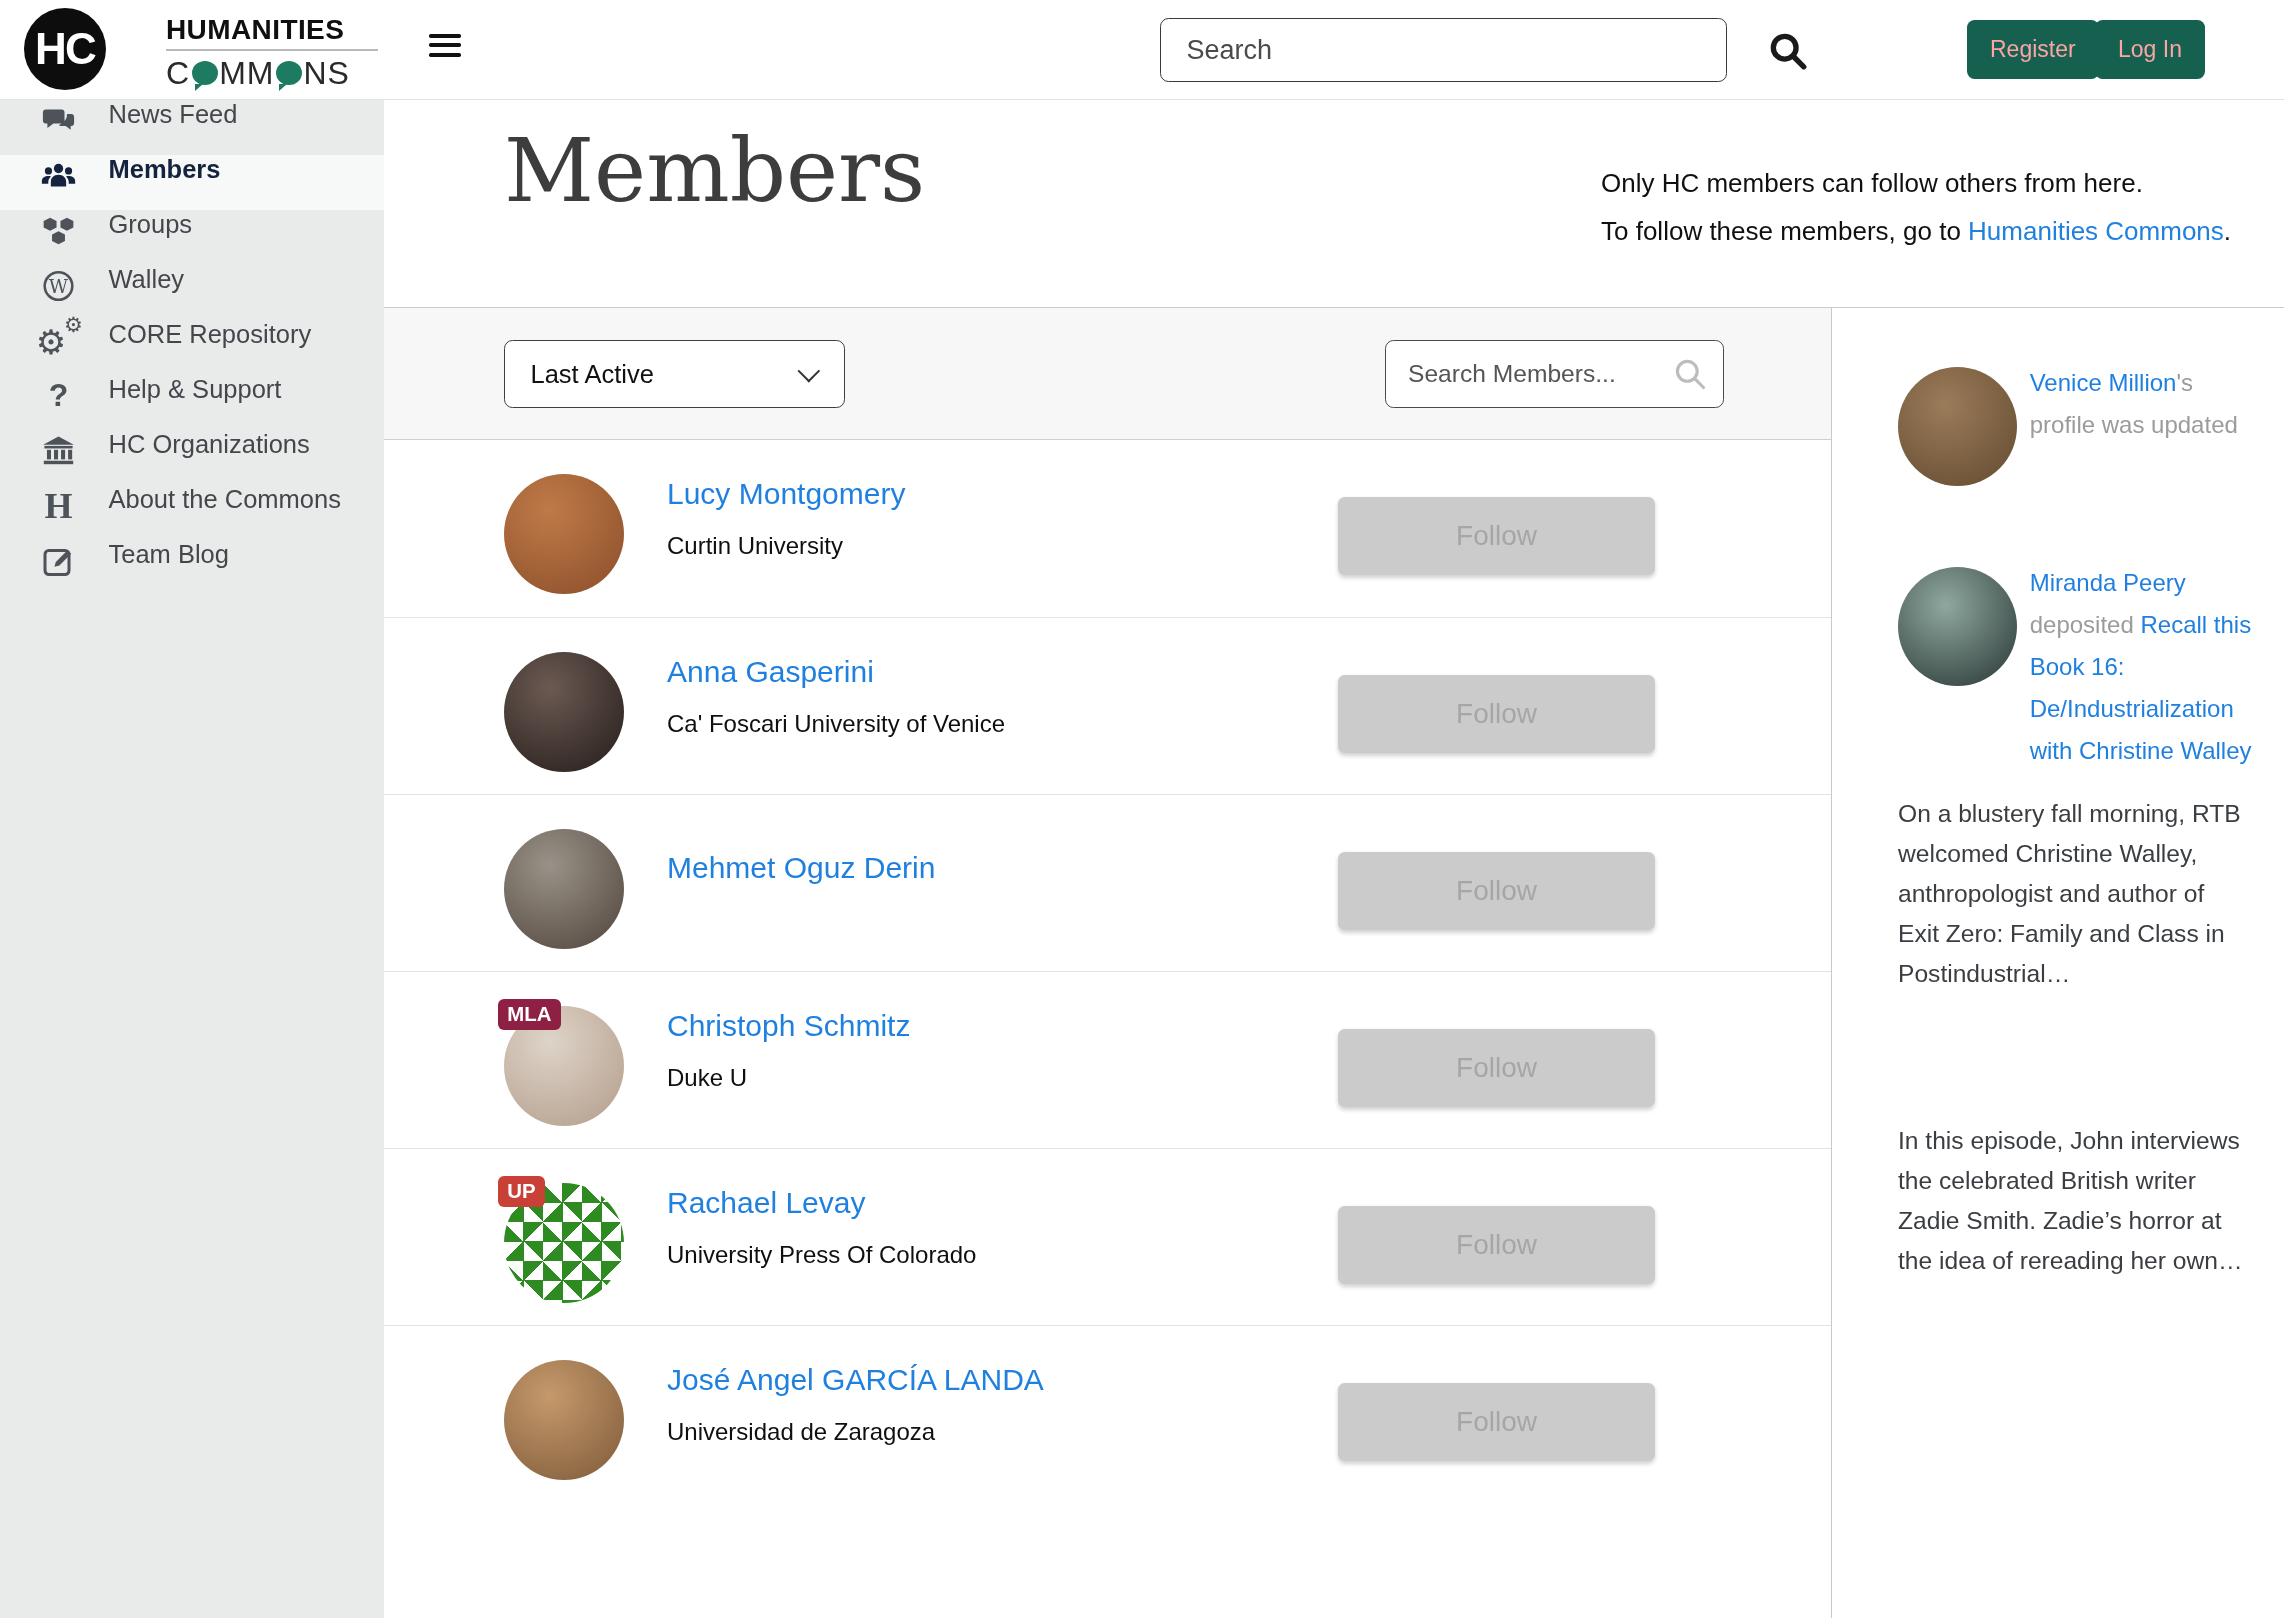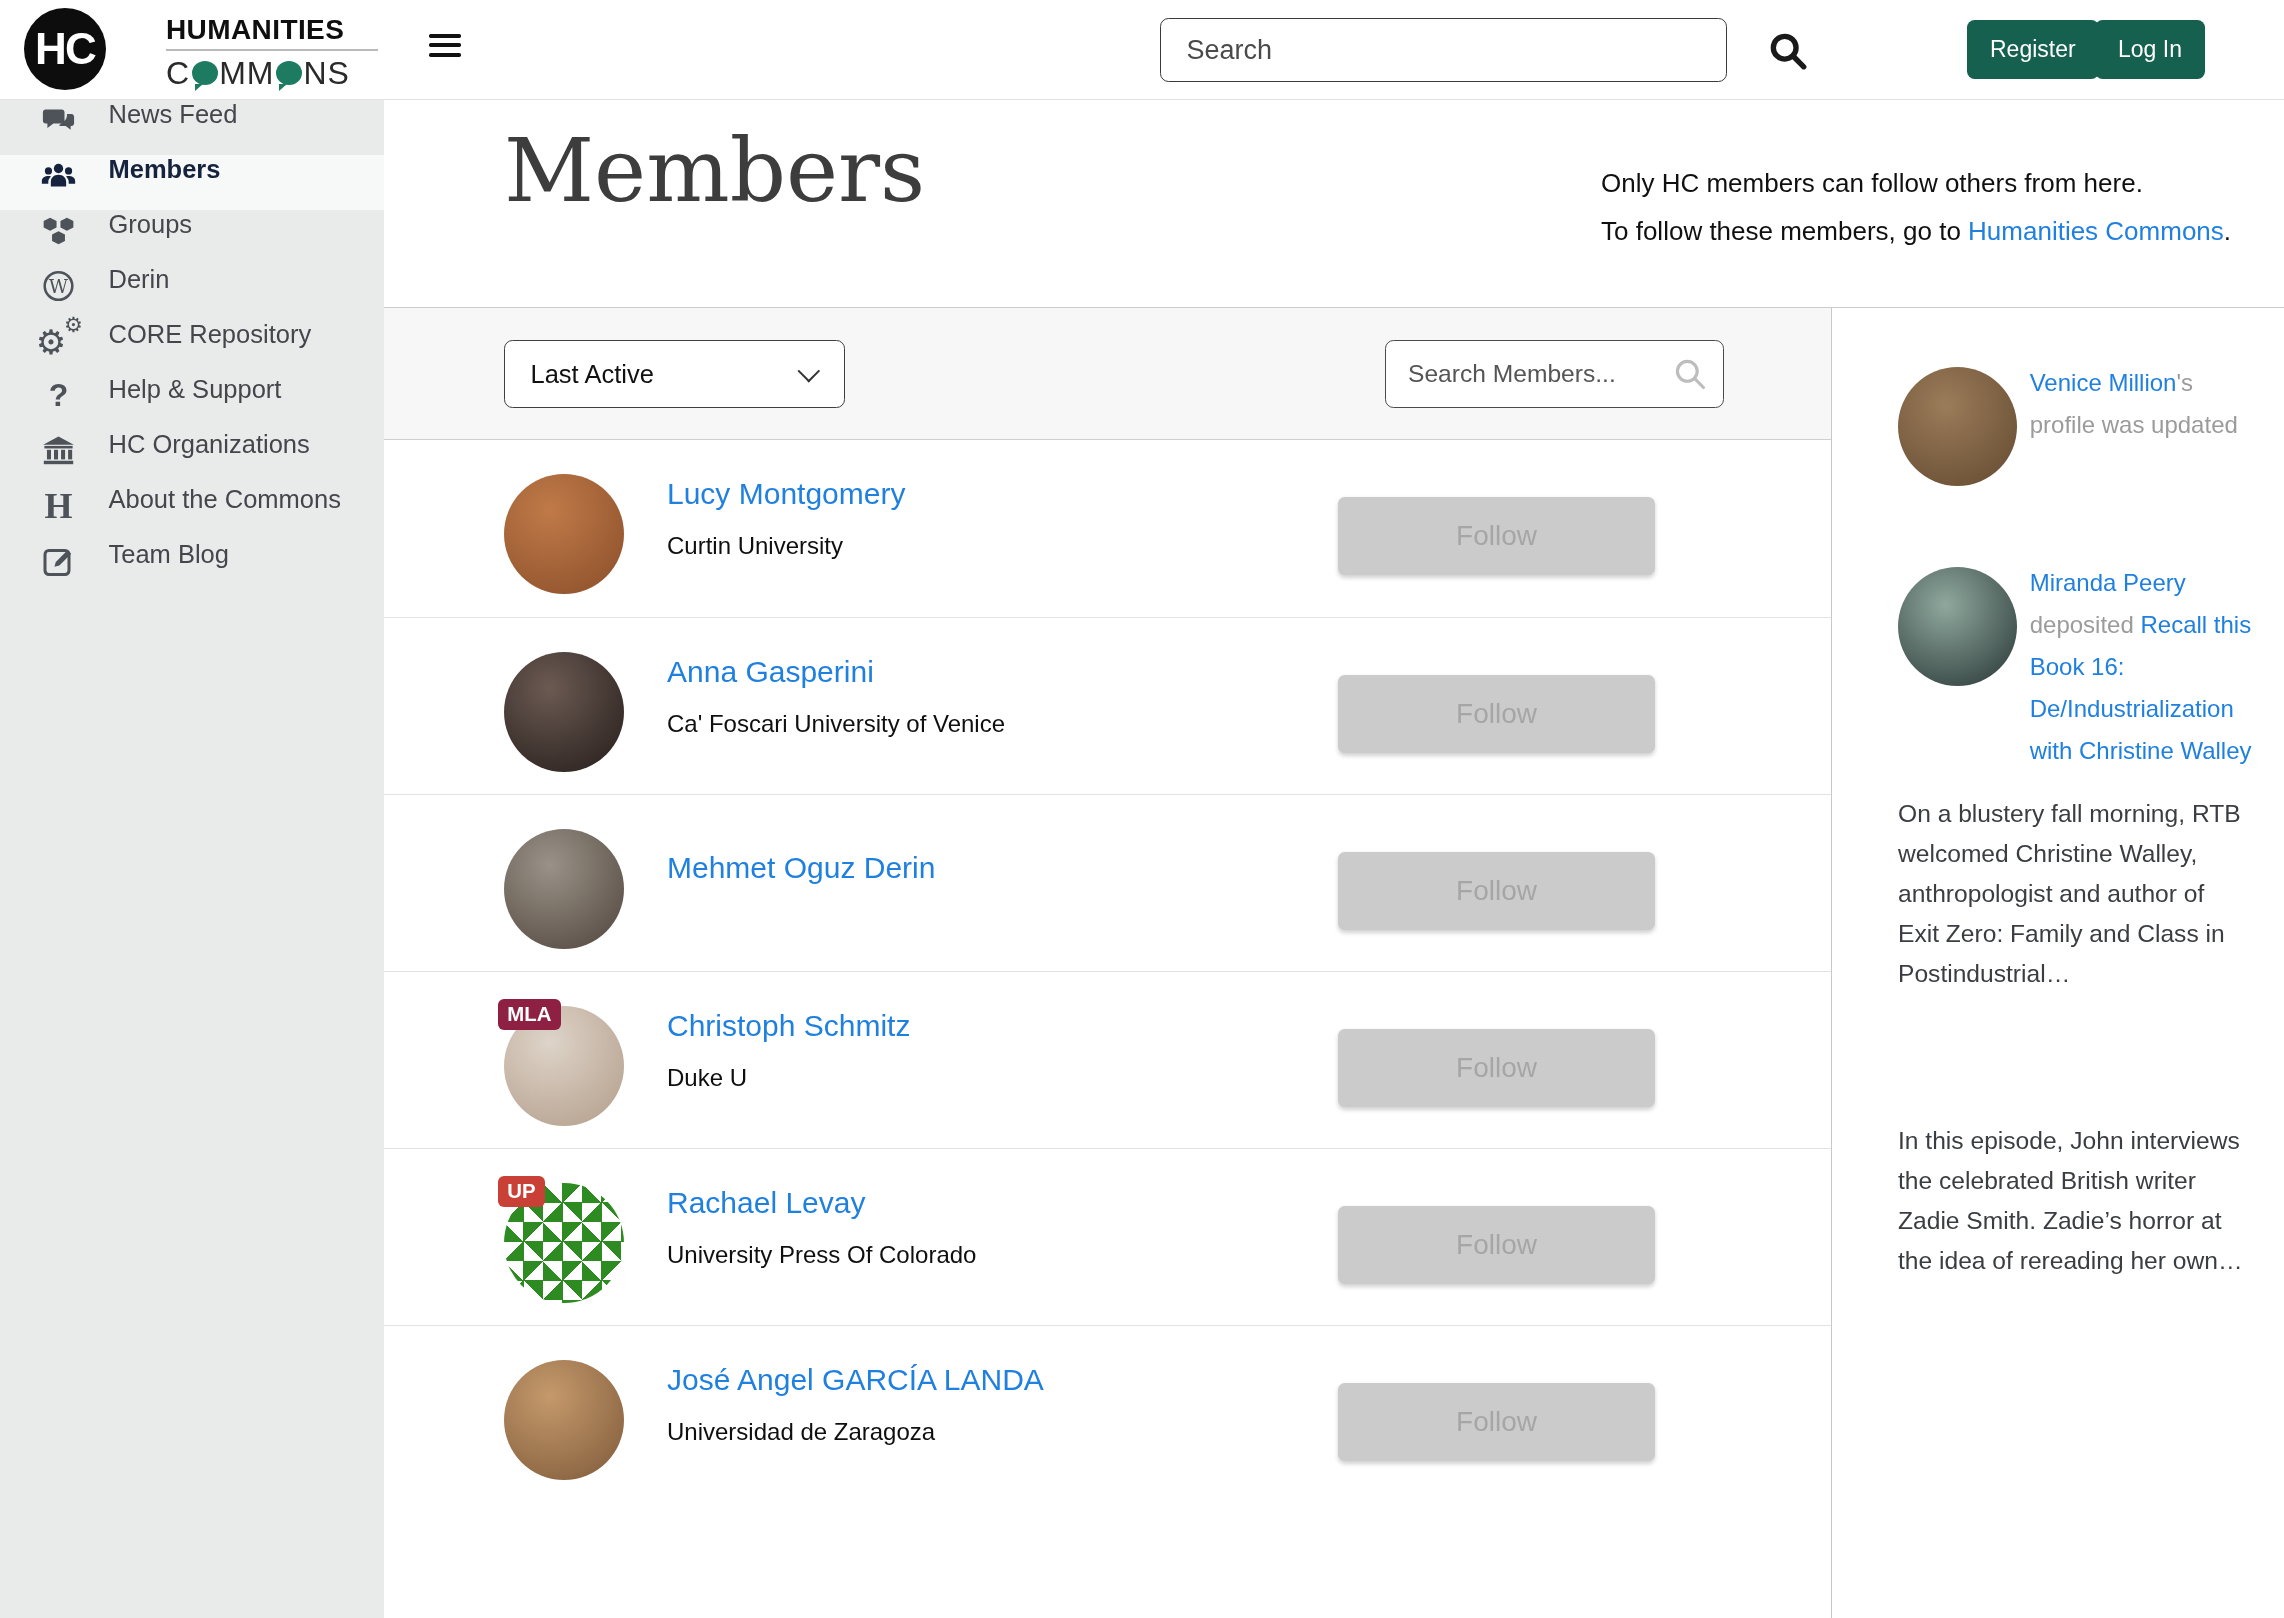--- a/index.html
+++ b/index.html
@@ -18,21 +18,21 @@
   .bubble { position:relative; display:inline-block; width:26px; height:24px; background:#1d7b62; border-radius:50%; margin:0 1.7px; }
   .bubble::after { content:""; position:absolute; left:3.4px; bottom:-6px; width:0; height:0;
     border-left:8.5px solid #1d7b62; border-bottom:7.6px solid transparent; }
   .hamburger { position:absolute; left:429px; top:34px; width:32px; height:29px; cursor:pointer; }
   .hamburger span { display:block; height:4.2px; background:#111; border-radius:1.7px; margin-bottom:5.1px; }
   .hdr-search { position:absolute; left:1160px; top:18px; width:567px; height:64px; border:1.7px solid #3a3a3a; border-radius:8.5px; background:#fff; }
   .hdr-search input { width:100%; height:100%; border:none; outline:none; background:transparent; font-family:"Liberation Sans",sans-serif;
     font-size:27px; color:#222; padding:0 25.5px; }
   .hdr-search input::placeholder { color:#4a4a4a; opacity:1; }
   .hdr-search-icon { position:absolute; left:1766px; top:29px; width:44px; height:44px; cursor:pointer; }
-  .btn-green { position:absolute; top:20.4px; height:59px; background:#16604f; color:#ffffff; border:none; border-radius:7.6px;
+  .btn-green { position:absolute; top:20.4px; height:59px; background:#16604f; color:#fca5a5; border:none; border-radius:7.6px;
     font-family:"Liberation Sans",sans-serif; font-size:23px; padding:0 23px; cursor:pointer; }
   .btn-register { left:1967px; }
   .btn-login { left:2095px; }
 
   
   .body-row { display:flex; height:1519px; }
   .sidebar { width:384px; background:#e9eaea; flex:none; }
   .content { width:1900px; flex:none; display:flex; flex-direction:column; }
   .top-band { height:207px; background:#fff; position:relative; }
   .columns { flex:1; display:flex; border-top:0.8px solid #cbcbcb; min-height:0; }
@@ -172,21 +172,21 @@
           </span>
           <span class="s-label">Groups</span>
         </div>
         <div class="side-item">
           <span class="s-icon">
             <svg viewBox="0 0 24 24">
               <circle cx="12" cy="12" r="9.2" fill="none" stroke="#4d5359" stroke-width="1.7"></circle>
               <text x="12" y="16.4" text-anchor="middle" font-size="12.5" font-family="DejaVu Serif, serif" fill="#4d5359">W</text>
             </svg>
           </span>
-          <span class="s-label">Derin</span>
+          <span class="s-label">Walley</span>
         </div>
         <div class="side-item">
           <span class="s-icon">
             <div class="gears-box">
               <span class="g1">⚙</span>
               <span class="g2">⚙</span>
             </div>
           </span>
           <span class="s-label">CORE Repository</span>
         </div>

